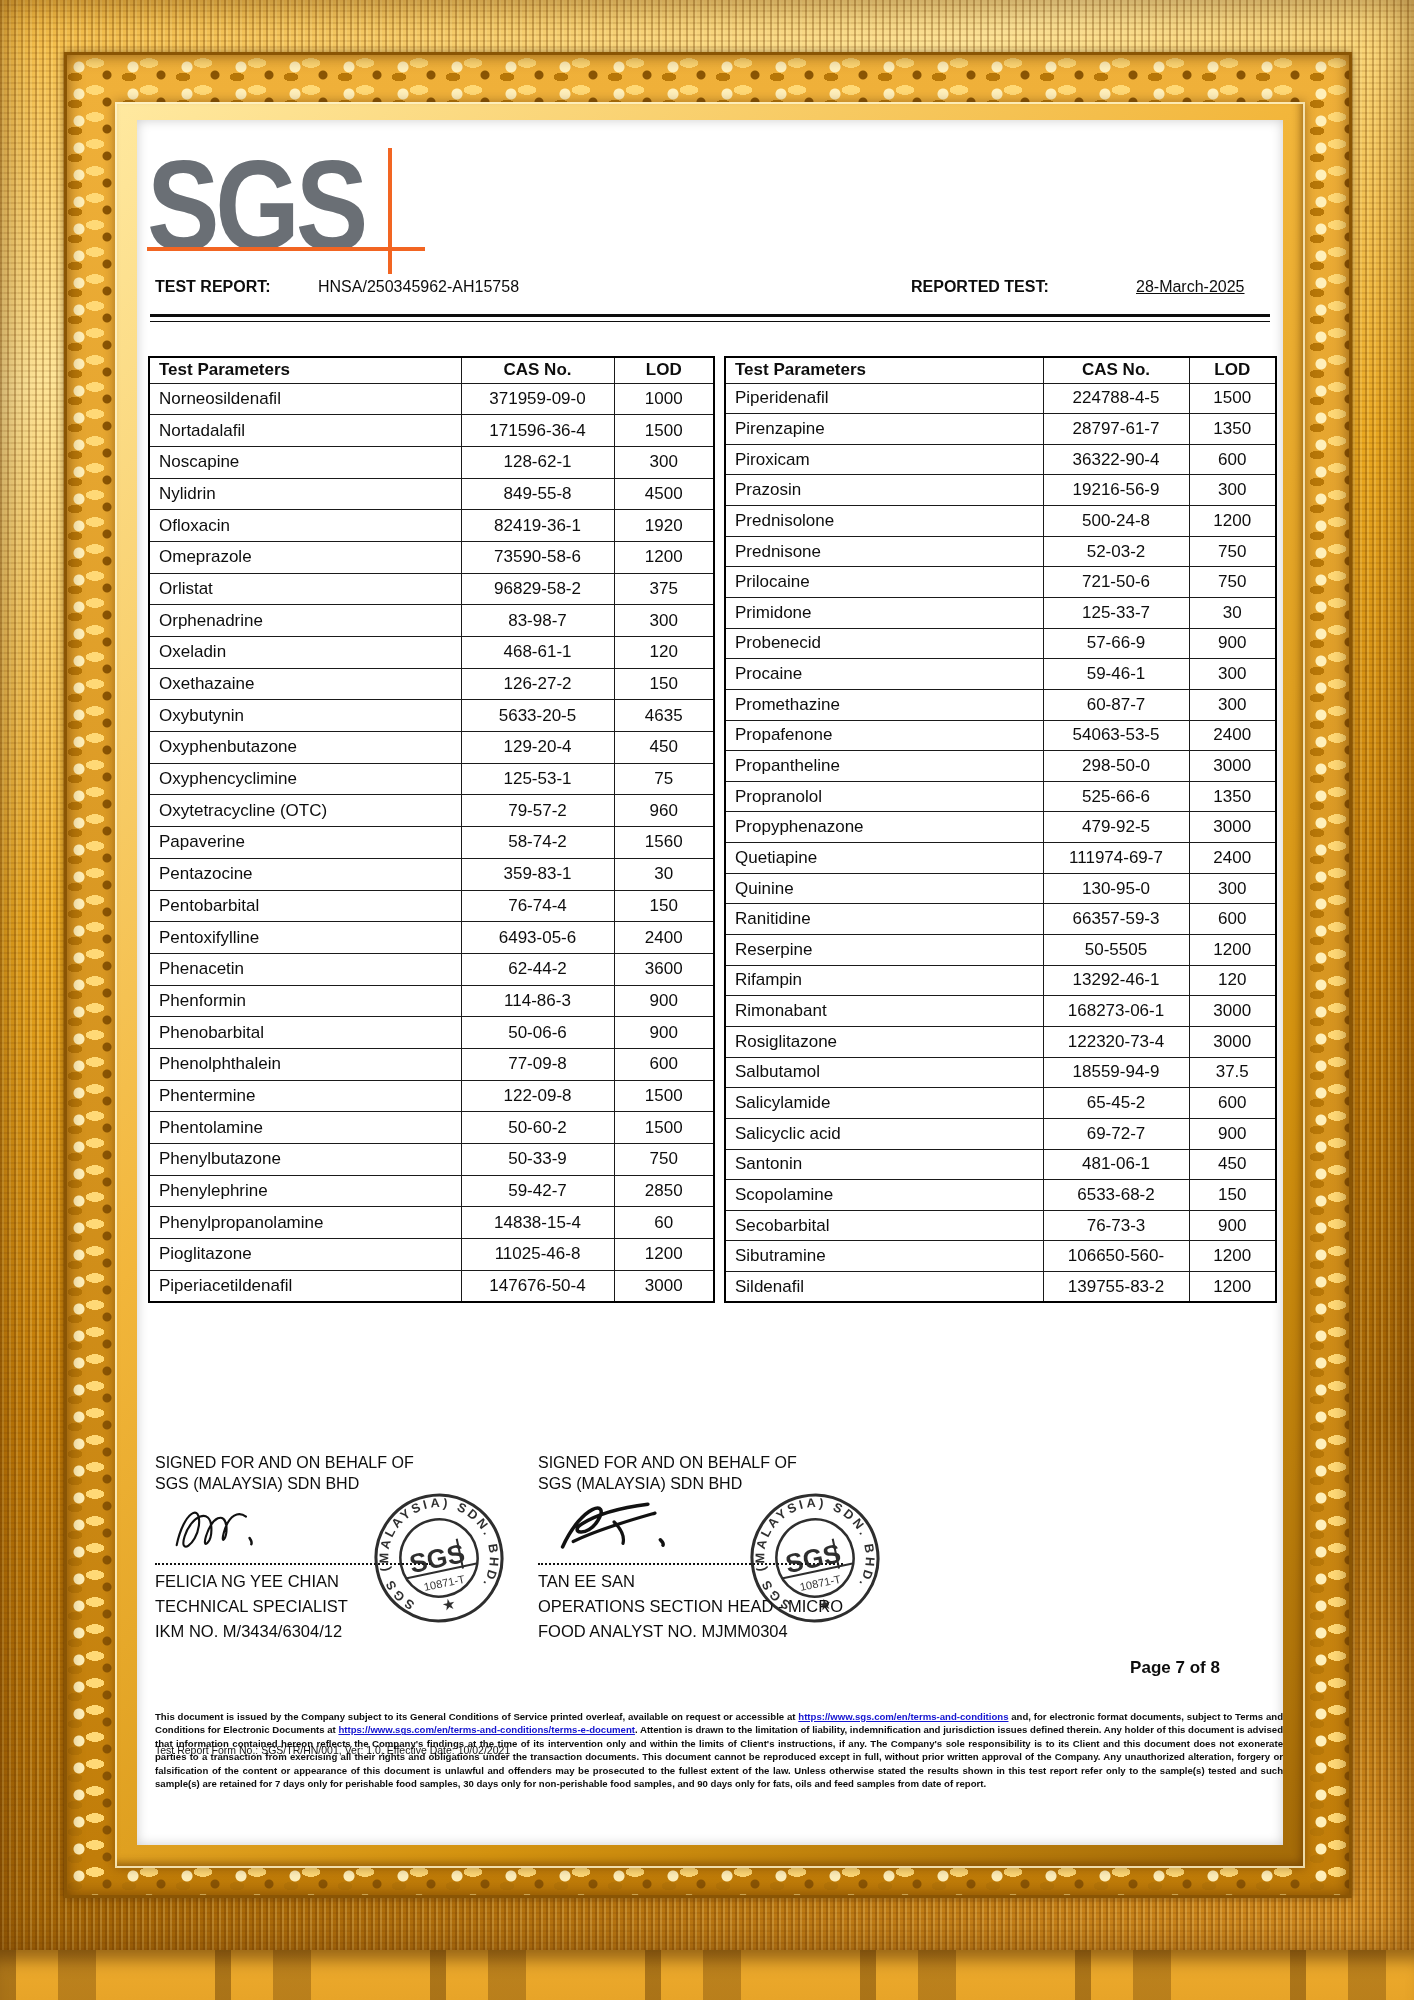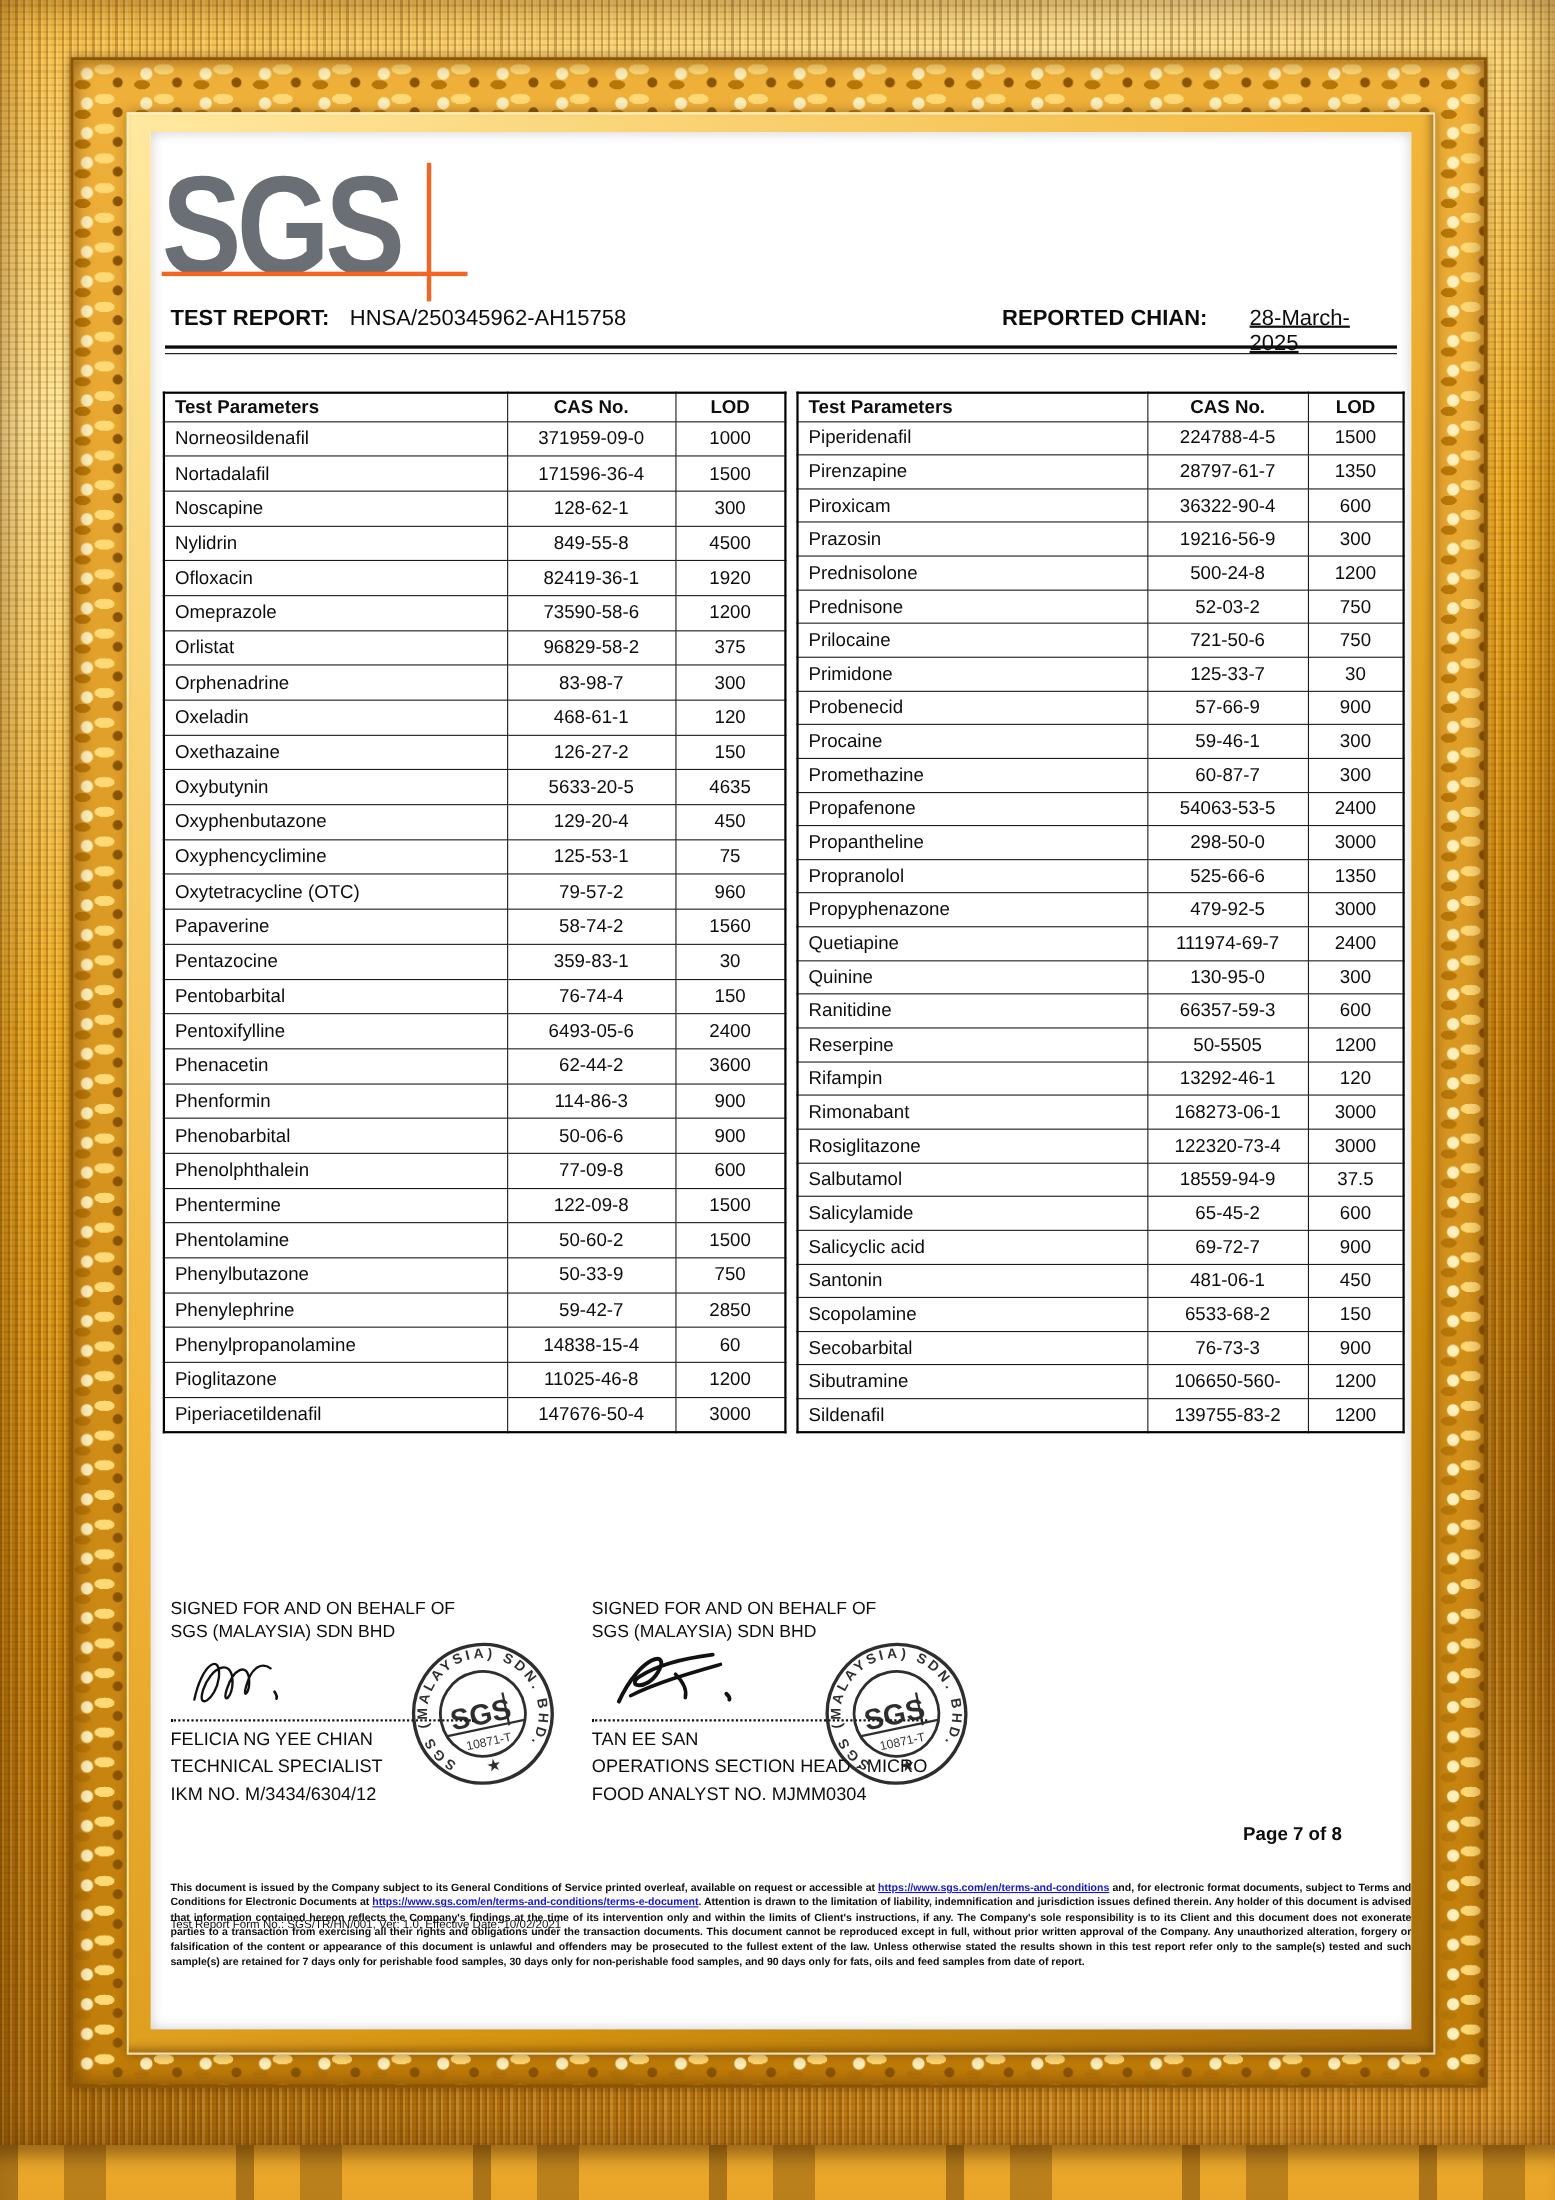--- a/index.html
+++ b/index.html
@@ -36,21 +36,21 @@
     box-shadow: inset 0 0 12px rgba(0,0,0,.20);}
 
   
   .logo{position:absolute;left:0;top:0;width:430px;height:160px;}
   .logo-text{position:absolute;left:10px;top:36px;font-size:128px;line-height:.78;font-weight:bold;
     color:#6a6f75;letter-spacing:-5px;transform:scaleX(.85);transform-origin:left top;}
   .logo-vline{position:absolute;left:251px;top:28px;width:3.5px;height:126px;background:#f26522;}
   .logo-hline{position:absolute;left:10px;top:127px;width:278px;height:3.5px;background:#f26522;}
 
   
-  .report-row{position:absolute;left:18px;top:158px;width:1112px;height:30px;font-size:20px;color:#0d0d0d;}
+  .report-row{position:absolute;left:18px;top:158px;width:1112px;height:30px;font-size:16px;color:#0d0d0d;}
   .report-row .lbl{font-weight:bold;position:absolute;top:0;}
   .report-row .val{position:absolute;top:0;}
   .pos-rl{left:0;} .pos-rv{left:163px;} .pos-dl{left:756px;} .pos-dv{left:981px;text-decoration:underline;}
   .header-rule{position:absolute;left:13px;top:194px;width:1120px;height:4px;
     border-top:3px solid #0c0c0c;border-bottom:1px solid #0c0c0c;}
 
   
   .tables{position:absolute;left:11px;top:236px;width:1125px;display:flex;gap:9px;}
   table{border-collapse:collapse;table-layout:fixed;background:#fff;border:2.5px solid #000;}
   .t-left{width:565px;} .t-right{width:551px;}
@@ -95,21 +95,21 @@
 
     <div class="logo">
       <div class="logo-text">SGS</div>
       <div class="logo-vline"></div>
       <div class="logo-hline"></div>
     </div>
 
     <div class="report-row">
       <span class="lbl pos-rl">TEST REPORT:</span>
       <span class="val pos-rv">HNSA/250345962-AH15758</span>
-      <span class="lbl pos-dl">REPORTED CHIAN:</span>
+      <span class="lbl pos-dl">REPORTED TEST:</span>
       <span class="val pos-dv">28-March-2025</span>
     </div>
     <div class="header-rule"></div>
 
     <div class="tables">
       <table class="t-left">
         <colgroup>
             <col style="width:312px">
             <col style="width:153px">
             <col style="width:100px">

